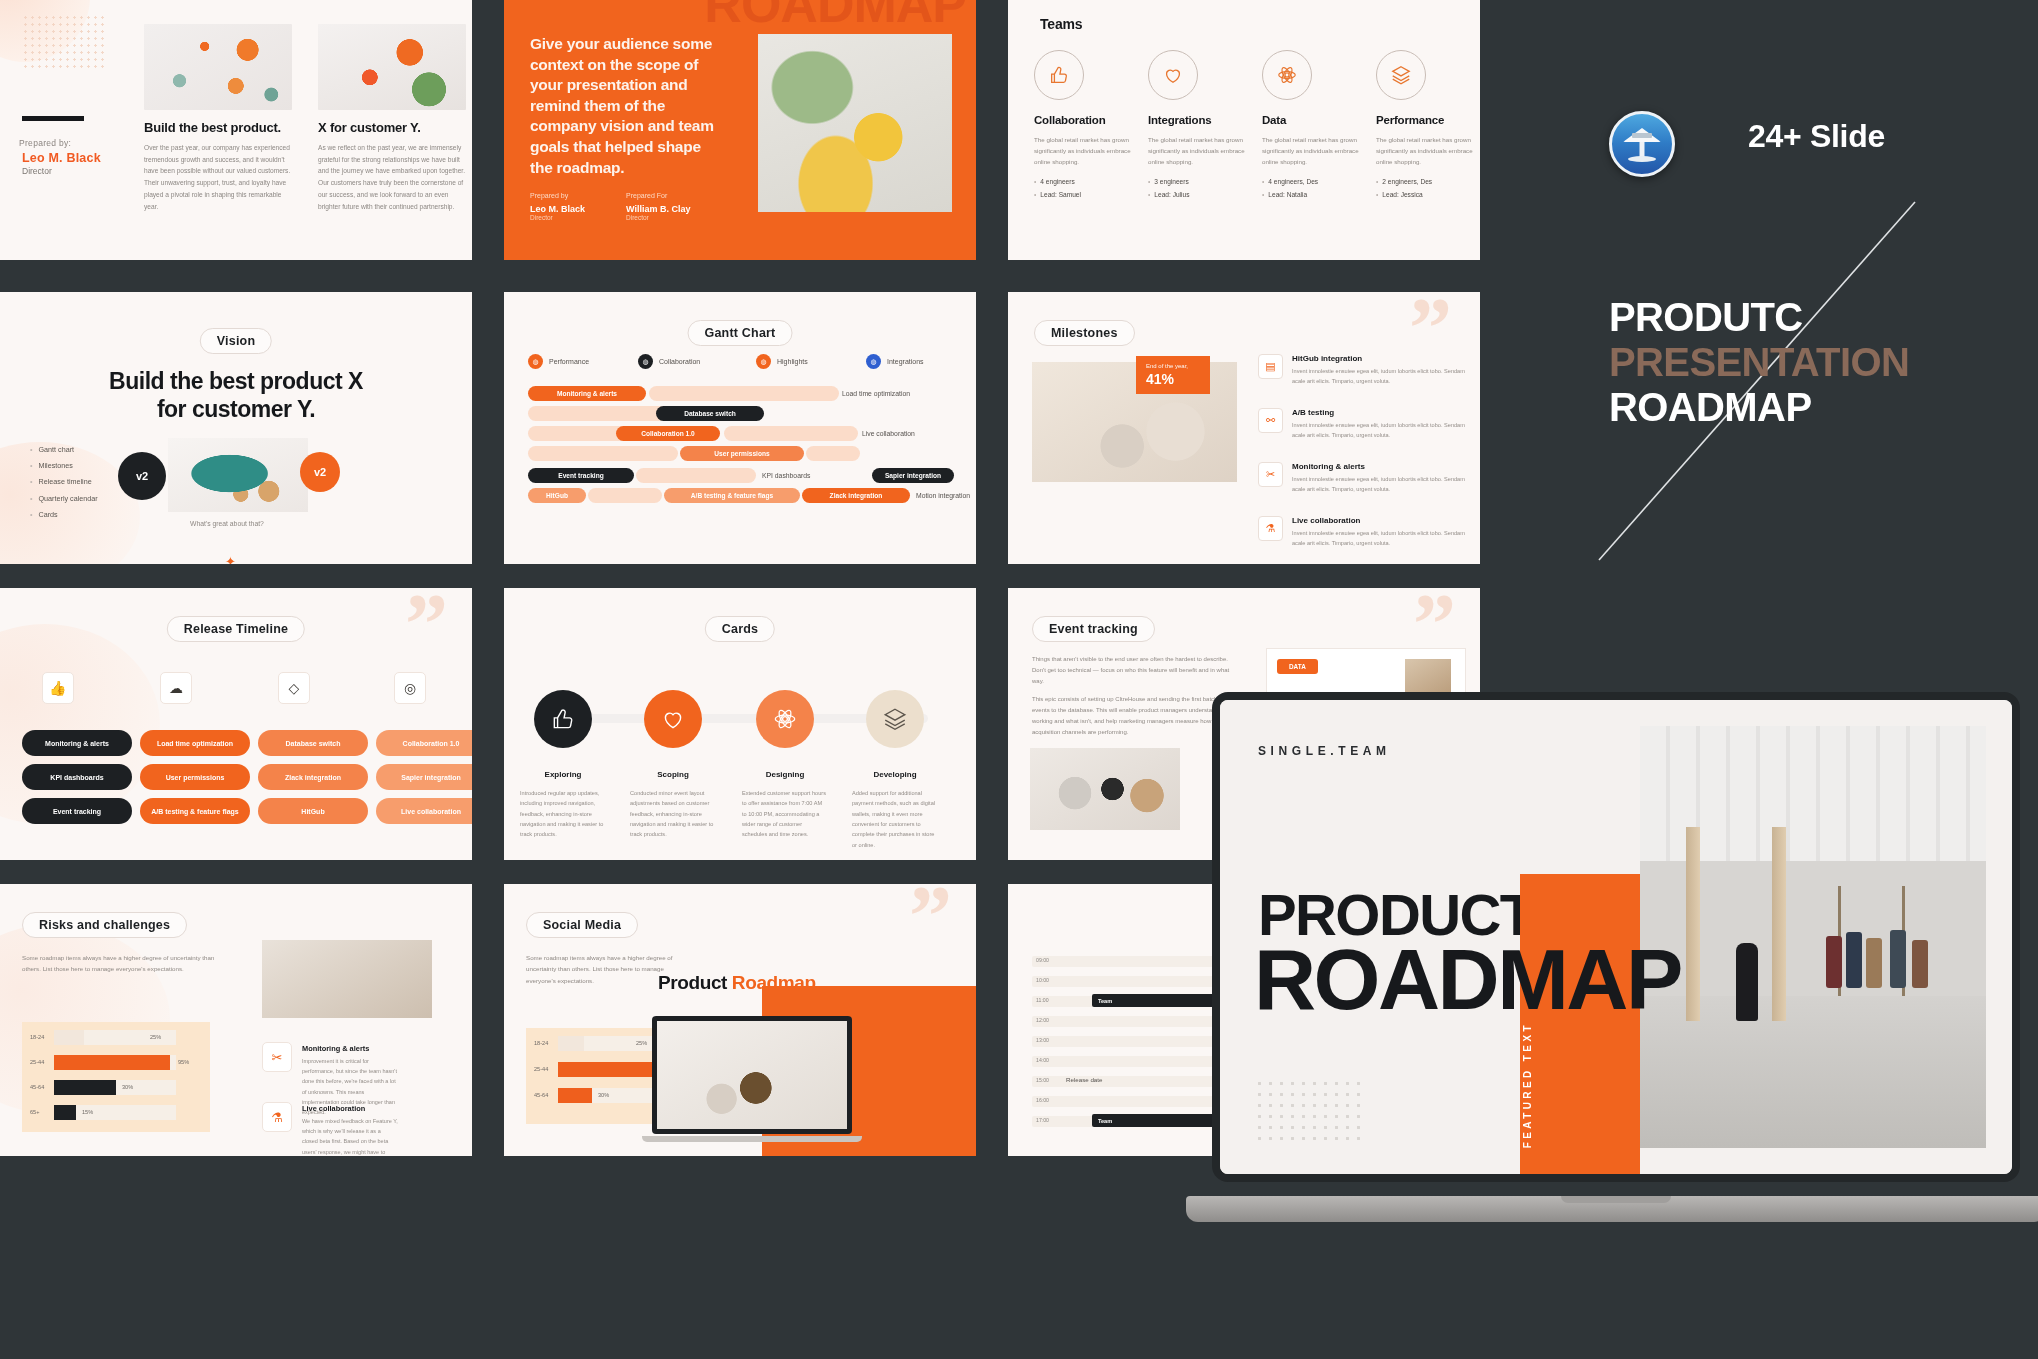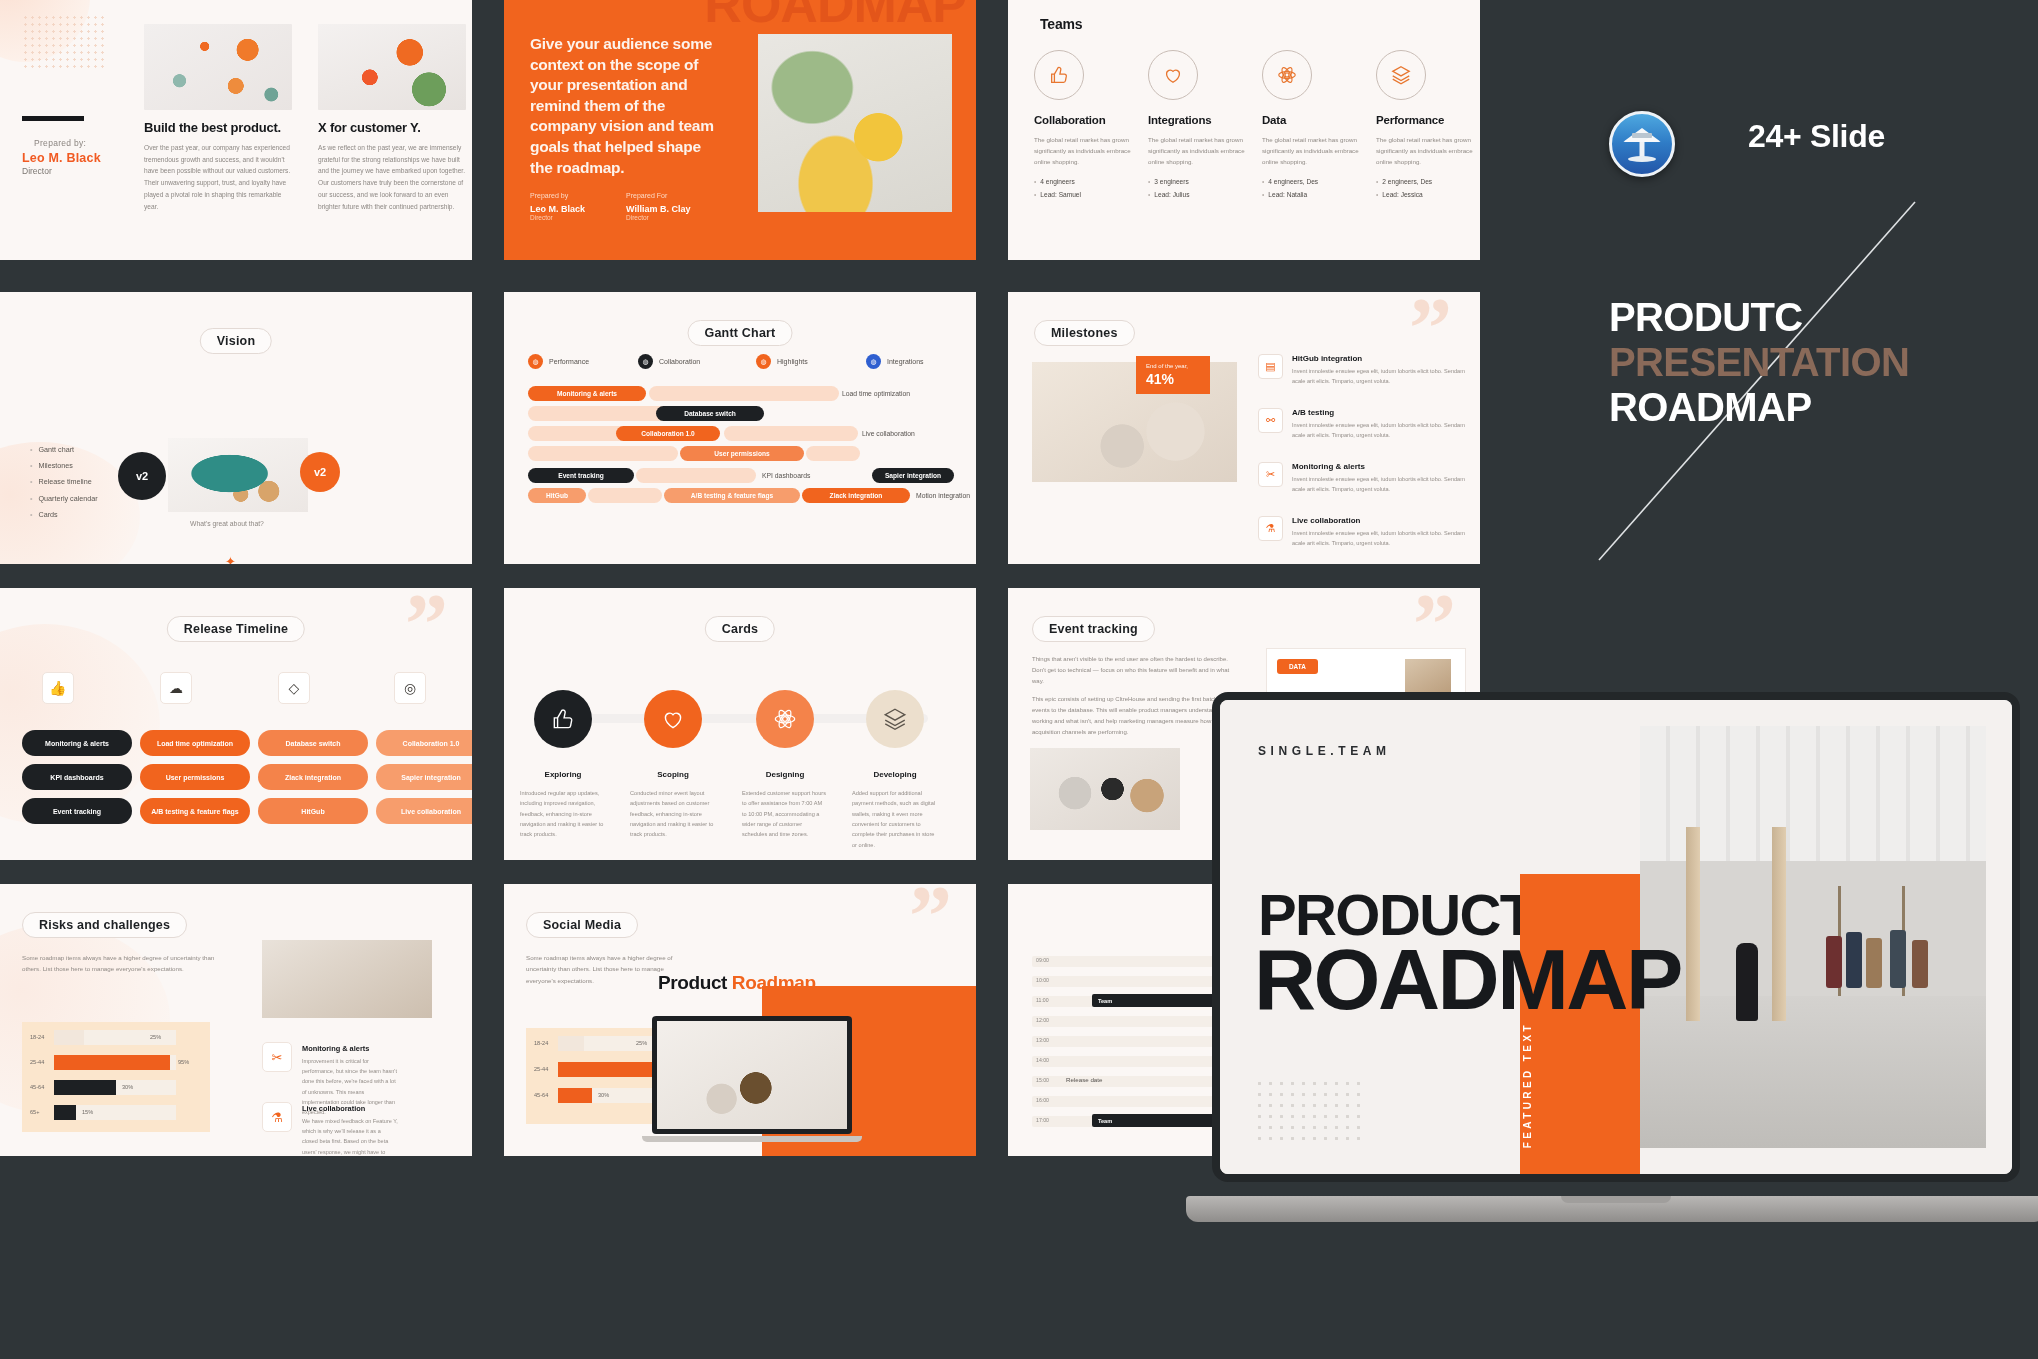--- a/index.html
+++ b/index.html
@@ -53,21 +53,21 @@
   }
   .dots {
     position:absolute;
     background-image: radial-gradient(#f0cdb9 1px, transparent 1.2px);
     background-size: 7px 7px;
     opacity:.75;
   }
 
   
   .s1-rule { position:absolute; left:22px; top:128px; width:62px; height:5px; background:#16181b;}
-  .s1-prep { position:absolute; left:34px; top:150px; font-size:8.5px; color:#8b8580; letter-spacing:.3px;}
+  .s1-prep { position:absolute; left:19px; top:150px; font-size:8.5px; color:#8b8580; letter-spacing:.3px;}
   .s1-name { position:absolute; left:22px; top:163px; font-size:12.5px; font-weight:700; color:#f15a22; letter-spacing:.2px;}
   .s1-role { position:absolute; left:22px; top:178px; font-size:8.5px; color:#7b7671;}
   .s1-card { position:absolute; top:36px; width:148px; }
   .s1-img { width:148px; height:86px; border-radius:1px; }
   .s1-h { margin-top:10px; font-size:13px; font-weight:700; color:#16181b; letter-spacing:-.2px;}
   .s1-p { margin-top:7px; font-size:6.6px; line-height:1.78; color:#8d8884; }
 
   .img-prod-a{background:
      radial-gradient(circle at 24% 66%, #8fb8ad 0 5%, transparent 5.5%),
      radial-gradient(circle at 41% 26%, #f06a22 0 4%, transparent 4.5%),
@@ -383,20 +383,24 @@
         <div class="team-name head-cond">Performance</div>
         <div class="team-desc">The global retail market has grown significantly as individuals embrace online shopping.</div>
         <div class="team-li"><span>•</span><b style="font-weight:400">2 engineers, Des</b></div>
         <div class="team-li" style="margin-top:0"><span>•</span><b style="font-weight:400">Lead: Jessica</b></div>
       </div>
     </div>
 
     <div class="slide col1 row2">
       <div class="blob" style="left:-60px;top:150px;width:200px;height:150px;opacity:.7;"></div>
       <div class="pill v-pill">Vision</div>
+      <div class="v-h">
+        <div>Build the best product X</div>
+        <div>for customer Y.</div>
+      </div>
       <div class="v-list">
         <div><span>•</span><b style="font-weight:400">Gantt chart</b></div>
         <div><span>•</span><b style="font-weight:400">Milestones</b></div>
         <div><span>•</span><b style="font-weight:400">Release timeline</b></div>
         <div><span>•</span><b style="font-weight:400">Quarterly calendar</b></div>
         <div><span>•</span><b style="font-weight:400">Cards</b></div>
       </div>
       <div class="v-shoe"></div>
       <div class="v-badge dark">v2</div>
       <div class="v-badge orange">v2</div>

